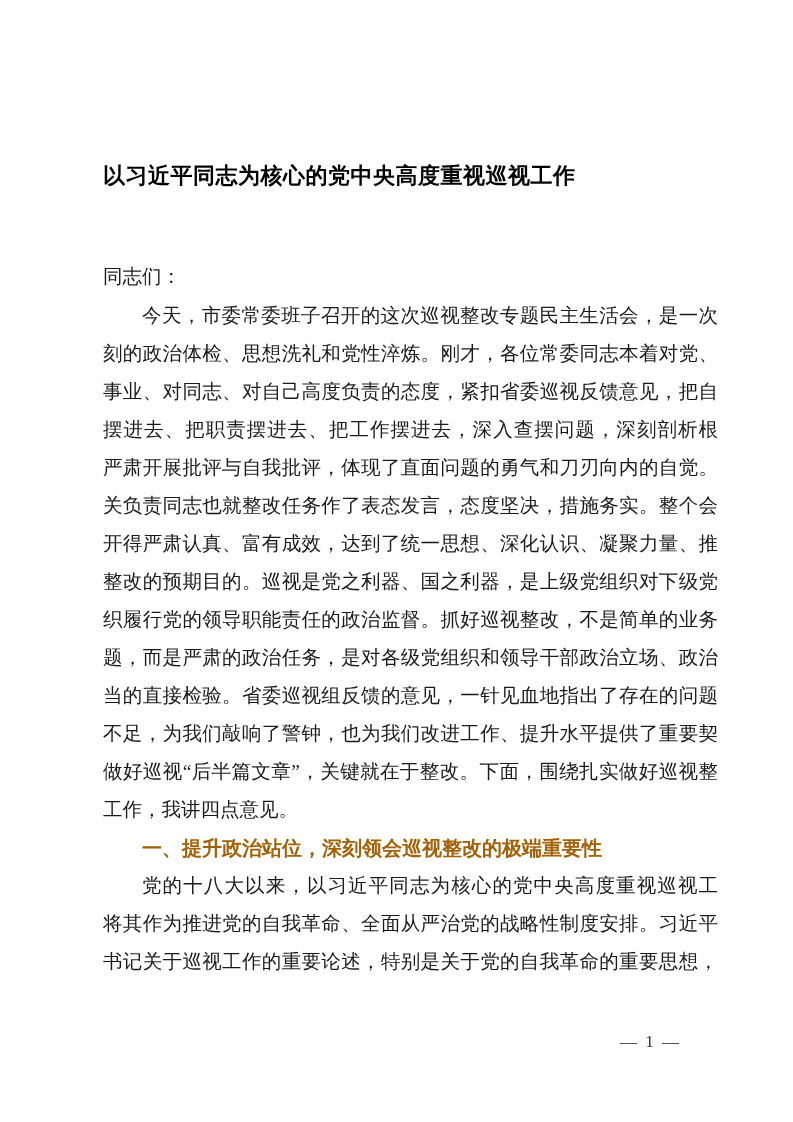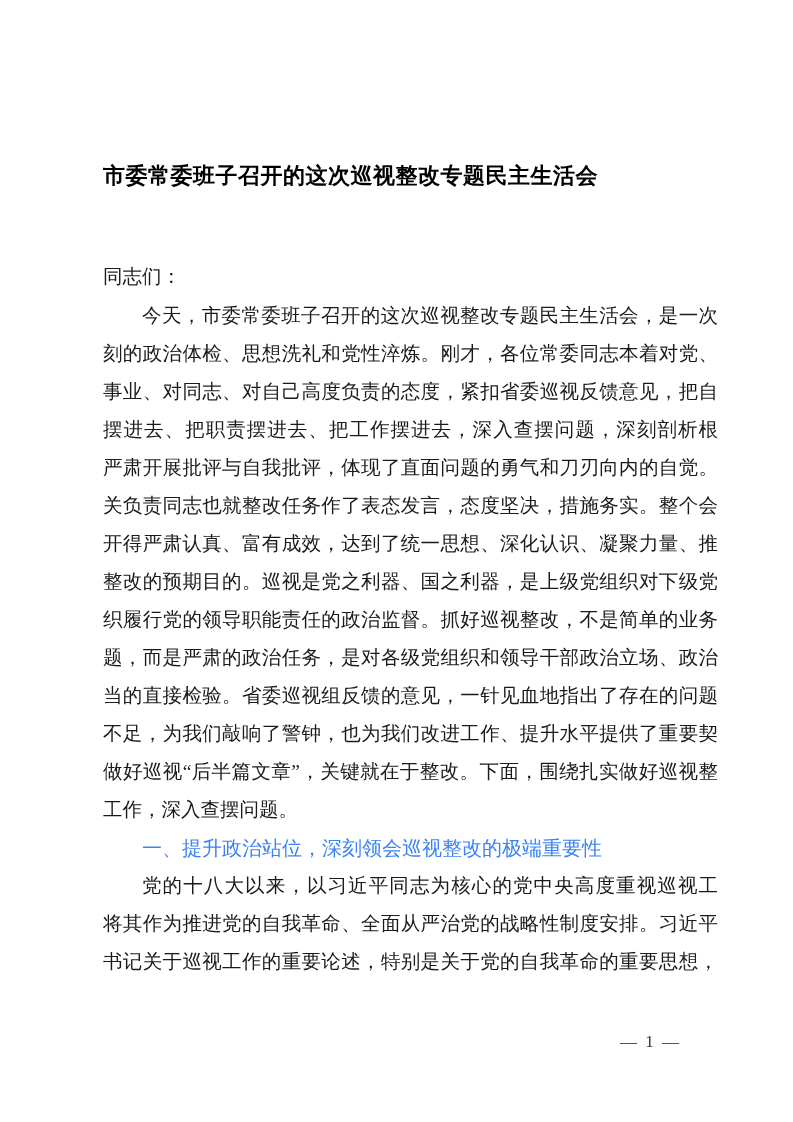--- a/index.html
+++ b/index.html
@@ -56,61 +56,61 @@
     text-indent: 39px;
   }
   .line.fill {
     text-align: justify;
     text-align-last: justify;
   }
   .heading {
     height: 38px;
     line-height: 38px;
     font-family: "Liberation Sans", "DejaVu Sans", sans-serif;
-    font-weight: 400;
+    font-weight: 700;
     font-size: 20px;
-    color: #3b82f6;
+    color: #a16207;
     text-indent: 39px;
     overflow: hidden;
   }
   .page-number {
     position: absolute;
     top: 1031px;
     right: 112px;
     font-family: "Liberation Serif", "DejaVu Serif", serif;
     font-size: 17px;
     line-height: 22px;
     color: #333333;
     letter-spacing: 2px;
   }
 </style>
 </head>
 <body>
 
 <div class="page">
-  <h1 class="doc-title">市委常委班子召开的这次巡视整改专题民主生活会</h1>
+  <h1 class="doc-title">以习近平同志为核心的党中央高度重视巡视工作</h1>
 
   <p class="salutation">同志们：</p>
 
   <div class="doc-body" id="doc-body">
       <div class="paragraph">
         <div class="line indent fill">今天，市委常委班子召开的这次巡视整改专题民主生活会，是一次深</div>
         <div class="line fill">刻的政治体检、思想洗礼和党性淬炼。刚才，各位常委同志本着对党、对</div>
         <div class="line fill">事业、对同志、对自己高度负责的态度，紧扣省委巡视反馈意见，把自己</div>
         <div class="line fill">摆进去、把职责摆进去、把工作摆进去，深入查摆问题，深刻剖析根源，</div>
         <div class="line fill">严肃开展批评与自我批评，体现了直面问题的勇气和刀刃向内的自觉。相</div>
         <div class="line fill">关负责同志也就整改任务作了表态发言，态度坚决，措施务实。整个会议</div>
         <div class="line fill">开得严肃认真、富有成效，达到了统一思想、深化认识、凝聚力量、推动</div>
         <div class="line fill">整改的预期目的。巡视是党之利器、国之利器，是上级党组织对下级党组</div>
         <div class="line fill">织履行党的领导职能责任的政治监督。抓好巡视整改，不是简单的业务问</div>
         <div class="line fill">题，而是严肃的政治任务，是对各级党组织和领导干部政治立场、政治担</div>
         <div class="line fill">当的直接检验。省委巡视组反馈的意见，一针见血地指出了存在的问题和</div>
         <div class="line fill">不足，为我们敲响了警钟，也为我们改进工作、提升水平提供了重要契机。</div>
         <div class="line fill">做好巡视“后半篇文章”，关键就在于整改。下面，围绕扎实做好巡视整改</div>
-        <div class="line">工作，深入查摆问题。</div>
+        <div class="line">工作，我讲四点意见。</div>
       </div>
       <div class="heading">一、提升政治站位，深刻领会巡视整改的极端重要性</div>
       <div class="paragraph">
         <div class="line indent fill">党的十八大以来，以习近平同志为核心的党中央高度重视巡视工作，</div>
         <div class="line fill">将其作为推进党的自我革命、全面从严治党的战略性制度安排。习近平总</div>
         <div class="line fill">书记关于巡视工作的重要论述，特别是关于党的自我革命的重要思想，为</div>
       </div>
     </div>
 
   <div class="page-number">— 1 —</div>

